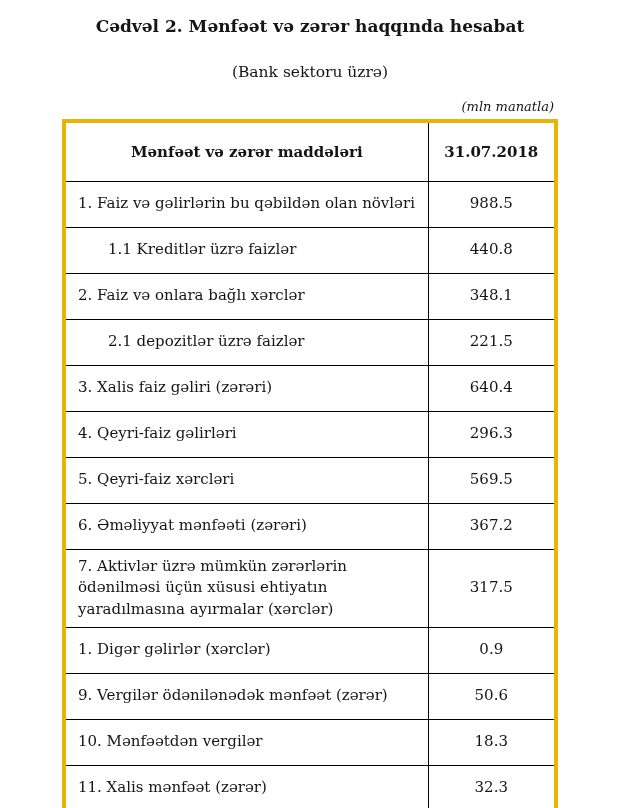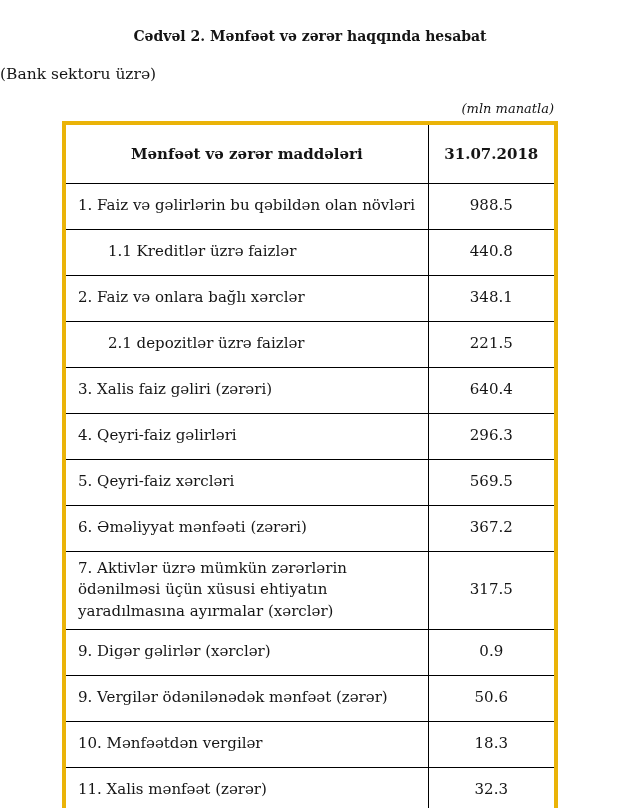--- a/index.html
+++ b/index.html
@@ -6,29 +6,29 @@
   html, body { margin: 0; padding: 0; }
   body {
     width: 620px;
     height: 808px;
     background: #ffffff;
     font-family: "DejaVu Serif", serif;
     color: #151515;
     overflow: hidden;
   }
   .title {
-    margin: 16px;
+    margin: 4px;
     padding-top: 12px;
     text-align: center;
-    font-size: 14px;
+    font-size: 17px;
     font-weight: 700;
   }
   .subtitle {
-    margin-top: 21px;
-    text-align: left;
+    margin-top: 27px;
+    text-align: center;
     font-size: 15.5px;
     font-weight: 400;
   }
   .unit-note {
     margin: 18px 66px 5px 0;
     text-align: right;
     font-style: italic;
     font-size: 13px;
   }
   table.pnl-table {
@@ -114,21 +114,21 @@
   </tr>
         <tr>
     <td class="label">6. Əməliyyat mənfəəti (zərəri)</td>
     <td class="value">367.2</td>
   </tr>
         <tr>
     <td class="label">7. Aktivlər üzrə mümkün zərərlərin ödənilməsi üçün xüsusi ehtiyatın yaradılmasına ayırmalar (xərclər)</td>
     <td class="value">317.5</td>
   </tr>
         <tr>
-    <td class="label">9. Digər gəlirlər (xərclər)</td>
+    <td class="label">1. Digər gəlirlər (xərclər)</td>
     <td class="value">0.9</td>
   </tr>
         <tr>
     <td class="label">9. Vergilər ödənilənədək mənfəət (zərər)</td>
     <td class="value">50.6</td>
   </tr>
         <tr>
     <td class="label">10. Mənfəətdən vergilər</td>
     <td class="value">18.3</td>
   </tr>

